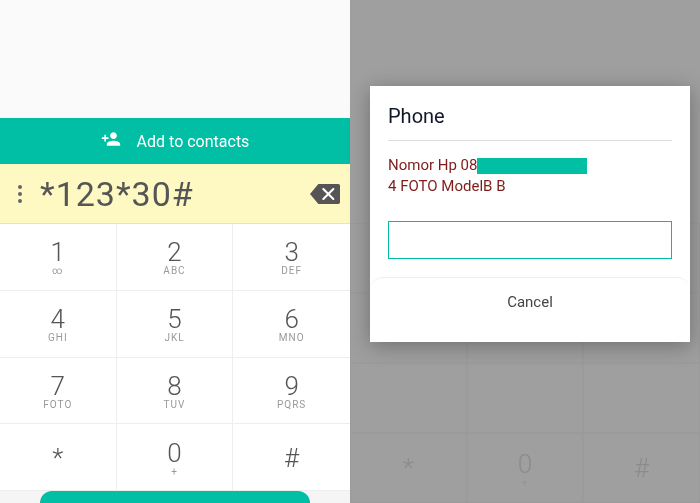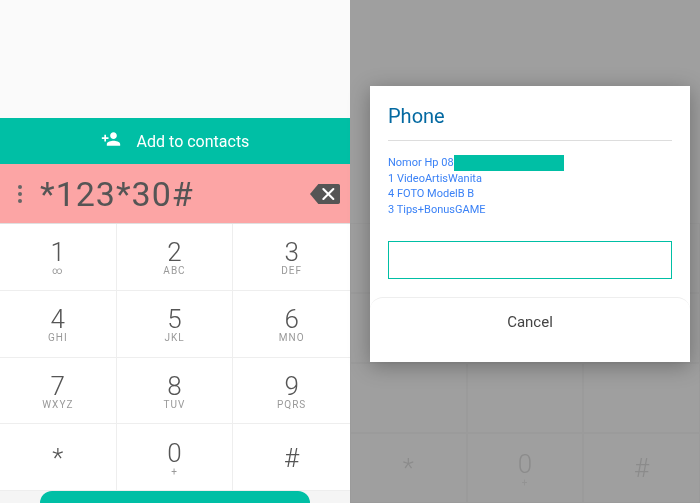--- a/index.html
+++ b/index.html
@@ -3,41 +3,41 @@
 <meta charset="utf-8">
 <style>
   * { box-sizing: border-box; margin: 0; padding: 0; font-family: Roboto, Arial, sans-serif; }
   body { width: 700px; height: 503px; display: flex; overflow: hidden; }
   .pane { width: 350px; height: 503px; position: relative; }
   
   .left { background: #f5f5f5; display: flex; flex-direction: column; }
   .left-top-gap { height: 118px; background: #fafafa; }
   .add-bar { height: 46px; background: #00bfa5; color: #fff; display: flex; align-items: center; justify-content: center; gap: 16px; font-size: 16px; }
   .add-bar svg { width: 20px; height: 20px; fill: #fff; }
-  .number-row { height: 60px; background: #fca5a5; display: flex; align-items: center; border-bottom: 1px solid #e0e0e0; }
+  .number-row { height: 60px; background: #fef9c3; display: flex; align-items: center; border-bottom: 1px solid #e0e0e0; }
   .menu-dots { width: 40px; display:flex; align-items:center; justify-content:center;}
   .menu-dots span{ width:4px; height:4px; background:#666; border-radius:50%; display:block; box-shadow:0 -7px 0 #666,0 7px 0 #666;}
   .dialed { flex:1; font-size: 34px; color:#555; letter-spacing:1px; }
   .backspace { width:50px; display:flex; align-items:center; justify-content:center;}
   .backspace svg{width:30px;height:22px;}
   .keypad { flex:1; display:grid; grid-template-columns:repeat(3,1fr); grid-template-rows:repeat(4,1fr); background:#fff;}
   .key { border-right:1px solid #eee; border-bottom:1px solid #eee; display:flex; flex-direction:column; align-items:center; justify-content:center; }
   .key:nth-child(3n){border-right:none;}
   .key .digit{ font-size:26px; color:#555; font-weight:300;}
   .key .letters{ font-size:10px; color:#999; letter-spacing:1px; margin-top:-2px;}
   .call-strip{ height:12px; background:#00bfa5; border-radius:30px 30px 0 0; margin:0 40px;}
   
   .right { background:#fff; }
   .right-dim { position:absolute; inset:0; background:#fff;}
   .right-dim .keypad-bg{ position:absolute; bottom:0; left:0; right:0; height:280px; display:grid; grid-template-columns:repeat(3,1fr); grid-template-rows:repeat(4,1fr); opacity:0.25; background:#fff;}
   .right-dim .key{border:1px solid #ddd;}
   .overlay{ position:absolute; inset:0; background:rgba(80,80,80,0.55);}
   .dialog{ position:absolute; top:86px; left:20px; right:10px; background:#fff; box-shadow:0 4px 20px rgba(0,0,0,0.3); padding:18px 18px 0 18px;}
-  .dialog-title{ font-size:20px; color:#0369a1; padding-bottom:12px; border-bottom:1px solid #ddd;}
-  .dialog-body{ padding:14px 0 10px 0; font-size:11px; color:#3b82f6; line-height:1.4;}
+  .dialog-title{ font-size:20px; color:#0f172a; padding-bottom:12px; border-bottom:1px solid #ddd;}
+  .dialog-body{ padding:14px 0 10px 0; font-size:15px; color:#7f1d1d; line-height:1.4;}
   .dialog-body .line{ display:block;}
   .redact{ display:inline-block; width:110px; height:16px; background:#00bfa5; vertical-align:middle;}
   .dialog-input{ margin:14px 0 18px 0; }
   .dialog-input input{ width:100%; height:38px; border:1px solid #00bfa5; padding:0 6px; font-size:15px; outline:none;}
   .dialog-actions{ display:flex; border-top:1px solid #eee; margin:16px -18px;border-radius:13px;}
   .dialog-actions button{ flex:1; height:48px; background:none; border:none; font-size:15px; color:#444;}
 </style>
 </head>
 <body>
 
@@ -83,21 +83,21 @@
     <div class="key">
         <span class="digit">5</span>
         <span class="letters">JKL</span>
       </div>
     <div class="key">
         <span class="digit">6</span>
         <span class="letters">MNO</span>
       </div>
     <div class="key">
         <span class="digit">7</span>
-        <span class="letters">WXYZ</span>
+        <span class="letters">FOTO</span>
       </div>
     <div class="key">
         <span class="digit">8</span>
         <span class="letters">TUV</span>
       </div>
     <div class="key">
         <span class="digit">9</span>
         <span class="letters">PQRS</span>
       </div>
     <div class="key">
@@ -140,23 +140,21 @@
         </div>
     </div>
   </div>
   <div class="overlay"></div>
   <div class="dialog">
     <div class="dialog-title">Phone</div>
     <div class="dialog-body">
       <span class="line">
         <span>Nomor Hp 08</span><span class="redact"></span>
       </span>
-      <span class="line">1 VideoArtisWanita</span>
       <span class="line">4 FOTO ModelB B</span>
-      <span class="line">3 Tips+BonusGAME</span>
     </div>
     <div class="dialog-input">
       <input type="text" value="" style="">
     </div>
     <div class="dialog-actions">
       <button>Cancel</button>
     </div>
   </div>
 </div>
 

